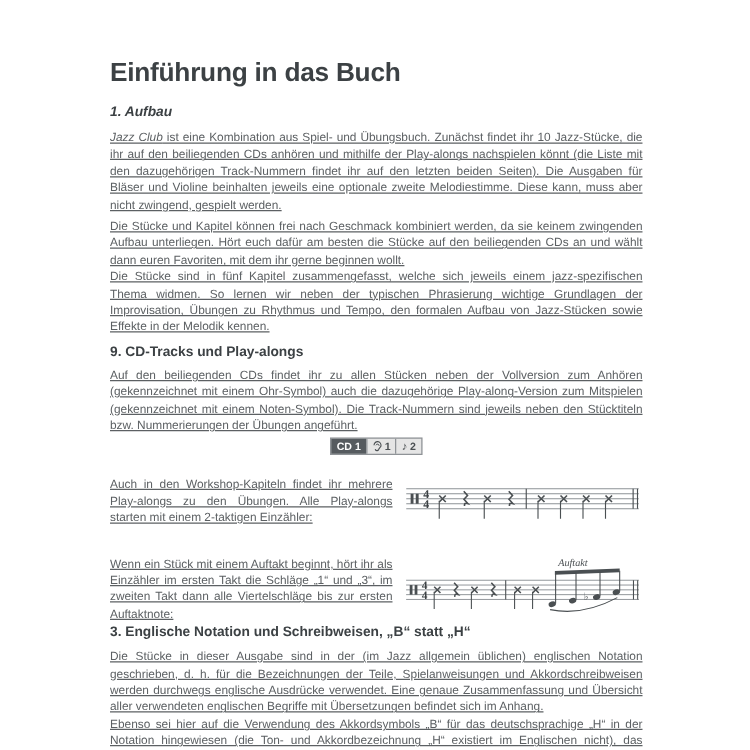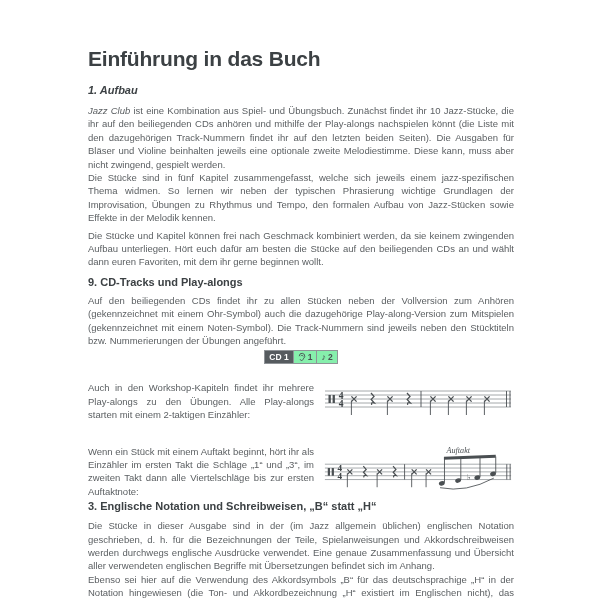--- a/index.html
+++ b/index.html
@@ -15,33 +15,33 @@
   .title {
     font-size:21px; line-height:24px; font-weight:bold;
     color:#3c4144; letter-spacing:-0.2px; margin:0 0 13px 0;
   }
   .sec-heading {
     font-size:11px; line-height:13px; font-weight:bold;
     color:#3c4144; margin:0;
   }
   p.body {
     font-size:9.5px; line-height:13.4px; text-align:justify;
-    margin:0; color:#5c6063;
+    margin:0; color:#5c6063;text-decoration:underline;
   }
   .italic { font-style:italic; }
 
   #s1-heading { margin-bottom:7px;font-style:italic; }
   #s1-p3 { margin-top:4px; }
   #s2-heading { margin-top:7px; margin-bottom:5px; }
   #s3-heading { margin-top:2px; margin-bottom:6px; }
 
   .badge-wrap { display:flex; justify-content:center; margin-top:2px; }
   .track-badge {
     display:inline-flex; align-items:stretch;
-    border:1px solid #8f9397; background:#86efac;
+    border:1px solid #8f9397; background:#e5e5e5;
     font-size:8.5px; font-weight:bold; color:#4a4f52;
   }
   .tb-cell { display:flex; align-items:center; gap:2px; padding:1px 4px; border-left:1px solid #8f9397; }
   .tb-cell.dark { border-left:none; background:#565b5f; color:#ffffff; }
   .note-glyph { font-size:9px; font-weight:normal; color:#4a4f52; }
 
   .fig-row { display:flex; align-items:center; }
   #row1 { margin-top:17px; }
   #row2 { margin-top:22px; }
   .fig-text { width:226px; flex:none; }
@@ -56,22 +56,22 @@
 </style>
 </head>
 <body>
 
 <div class="page">
 
   <h1 class="title">Einführung in das Buch</h1>
 
   <h2 class="sec-heading" id="s1-heading">1. Aufbau</h2>
   <p class="body"><span class="italic">Jazz Club</span><span> ist eine Kombination aus Spiel- und Übungsbuch. Zunächst findet ihr 10 Jazz-Stücke, die ihr auf den beiliegenden CDs anhören und mithilfe der Play-alongs nachspielen könnt (die Liste mit den dazugehörigen Track-Nummern findet ihr auf den letzten beiden Seiten). Die Ausgaben für Bläser und Violine beinhalten jeweils eine optionale zweite Melodiestimme. Diese kann, muss aber nicht zwingend, gespielt werden.</span></p>
+  <p class="body" id="s1-p3">Die Stücke und Kapitel können frei nach Geschmack kombiniert werden, da sie keinem zwingenden Aufbau unterliegen. Hört euch dafür am besten die Stücke auf den beiliegenden CDs an und wählt dann euren Favoriten, mit dem ihr gerne beginnen wollt.</p>
   <p class="body">Die Stücke sind in fünf Kapitel zusammengefasst, welche sich jeweils einem jazz-spezifischen Thema widmen. So lernen wir neben der typischen Phrasierung wichtige Grundlagen der Improvisation, Übungen zu Rhythmus und Tempo, den formalen Aufbau von Jazz-Stücken sowie Effekte in der Melodik kennen.</p>
-  <p class="body" id="s1-p3">Die Stücke und Kapitel können frei nach Geschmack kombiniert werden, da sie keinem zwingenden Aufbau unterliegen. Hört euch dafür am besten die Stücke auf den beiliegenden CDs an und wählt dann euren Favoriten, mit dem ihr gerne beginnen wollt.</p>
 
   <h2 class="sec-heading" id="s2-heading">9. CD-Tracks und Play-alongs</h2>
   <p class="body">Auf den beiliegenden CDs findet ihr zu allen Stücken neben der Vollversion zum Anhören (gekennzeichnet mit einem Ohr-Symbol) auch die dazugehörige Play-along-Version zum Mitspielen (gekennzeichnet mit einem Noten-Symbol). Die Track-Nummern sind jeweils neben den Stücktiteln bzw. Nummerierungen der Übungen angeführt.</p>
 
   <div class="badge-wrap">
     <span class="track-badge">
       <span class="tb-cell dark">CD 1</span>
       <span class="tb-cell">
         <svg width="8" height="10" viewBox="0 0 8 10">
           <path d="M1.2,4.2 a2.8,3.2 0 1,1 5.6,0.6 c-0.5,1.2 -1.6,1.5 -1.9,2.8 a1.4,1.4 0 0,1 -2.7,-0.3" class="staff-stroke" stroke-width="0.9"></path>

